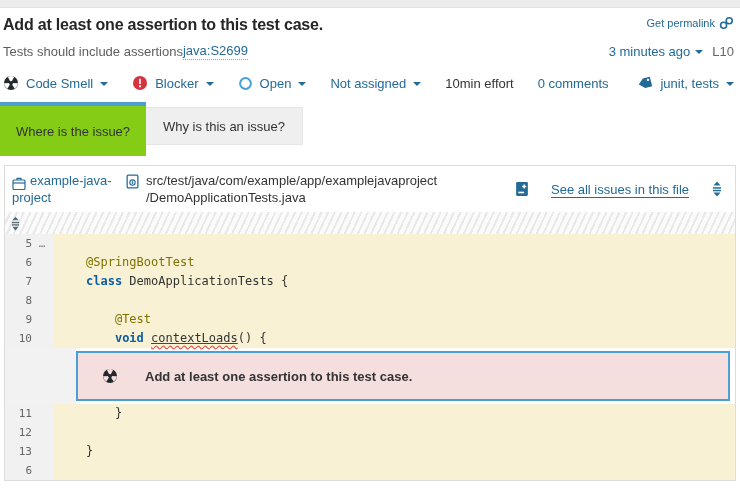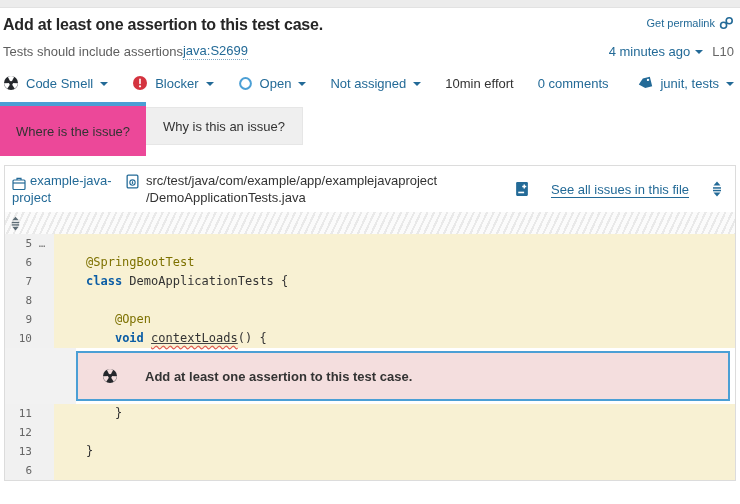--- a/index.html
+++ b/index.html
@@ -27,21 +27,21 @@
   .meta-item { display:flex; align-items:center; gap:7px; color:#236a97; cursor:pointer; margin-right:24px; white-space:nowrap; }
   .meta-plain { color:#333; cursor:default; }
   .meta-tags { margin-left:auto; margin-right:0; }
   .caret { width:0; height:0; border-left:4px solid transparent; border-right:4px solid transparent;
            border-top:4px solid currentColor; display:inline-block; margin-top:1px; }
   .icon { display:inline-block; vertical-align:middle; flex:none; }
 
   
   .tabs { display:flex; margin-top:11px; }
   .tab { display:flex; align-items:center; justify-content:center; font-size:13px; color:#333; cursor:pointer; }
-  .tab-active { width:146px; height:54px; border-top:4px solid #4b9fd5; background:#ec4899; }
+  .tab-active { width:146px; height:54px; border-top:4px solid #4b9fd5; background:#84cc16; }
   .tab-inactive { width:157px; height:38px; margin-top:5px; background:#efefef; border:1px solid #e6e6e6; border-left:none; }
 
   
   .panel { margin:9px 4px 13px; border:1px solid #dcdcdc; background:#fff; }
   .file-header { display:flex; align-items:center; padding:6px 12px 6px 7px; font-size:13px; line-height:17px; }
   .project-cell { width:106px; flex:none; color:#236a97; cursor:pointer; }
   .project-cell svg { margin-right:4px; position:relative; top:2px; }
   .path-cell { display:flex; gap:7px; margin-left:8px; color:#333; }
   .path-cell svg { position:relative; top:2px; }
   .header-right { margin-left:auto; display:flex; align-items:center; gap:22px; }
@@ -83,21 +83,21 @@
         <circle cx="4.6" cy="9.2" r="3" fill="none" stroke="#236a97" stroke-width="1.6"></circle>
         <circle cx="10.2" cy="4.8" r="3" fill="none" stroke="#236a97" stroke-width="1.6"></circle>
       </svg>
     </a>
   </div>
 
   <div class="sub-row">
     <span class="rule-name">Tests should include assertions</span>
     <a class="rule-key">java:S2699</a>
     <a class="age">
-      <span>4 minutes ago</span>
+      <span>3 minutes ago</span>
       <span class="caret"></span>
     </a>
     <span class="line-ref">L10</span>
   </div>
 
   <div class="meta-row">
     <a class="meta-item">
       <svg class="icon" width="16" height="16" viewBox="0 0 16 16">
         <circle cx="8" cy="8" r="7" fill="#25282c"></circle>
         <path fill="#fff" d="M8 8 L4.82 1.76 A7 7 0 0 1 11.18 1.76 Z"></path>
@@ -220,21 +220,21 @@
           <span class="lnum">8</span>
           <span class="dup"></span>
         </div>
         <pre class="code-cell"></pre>
       </div>
       <div class="code-line">
         <div class="gutter">
           <span class="lnum">9</span>
           <span class="dup"></span>
         </div>
-        <pre class="code-cell"><span>    </span><span class="tok-a">@Open</span></pre>
+        <pre class="code-cell"><span>    </span><span class="tok-a">@Test</span></pre>
       </div>
       <div class="code-line">
         <div class="gutter">
           <span class="lnum">10</span>
           <span class="dup"></span>
         </div>
         <pre class="code-cell"><span>    </span><span class="tok-k">void</span><span> </span><span class="loc-solid"><span class="loc-wavy">contextLoads</span></span><span>() {</span></pre>
       </div>
       <div class="issue-row">
         <div class="issue-gutter"></div>

